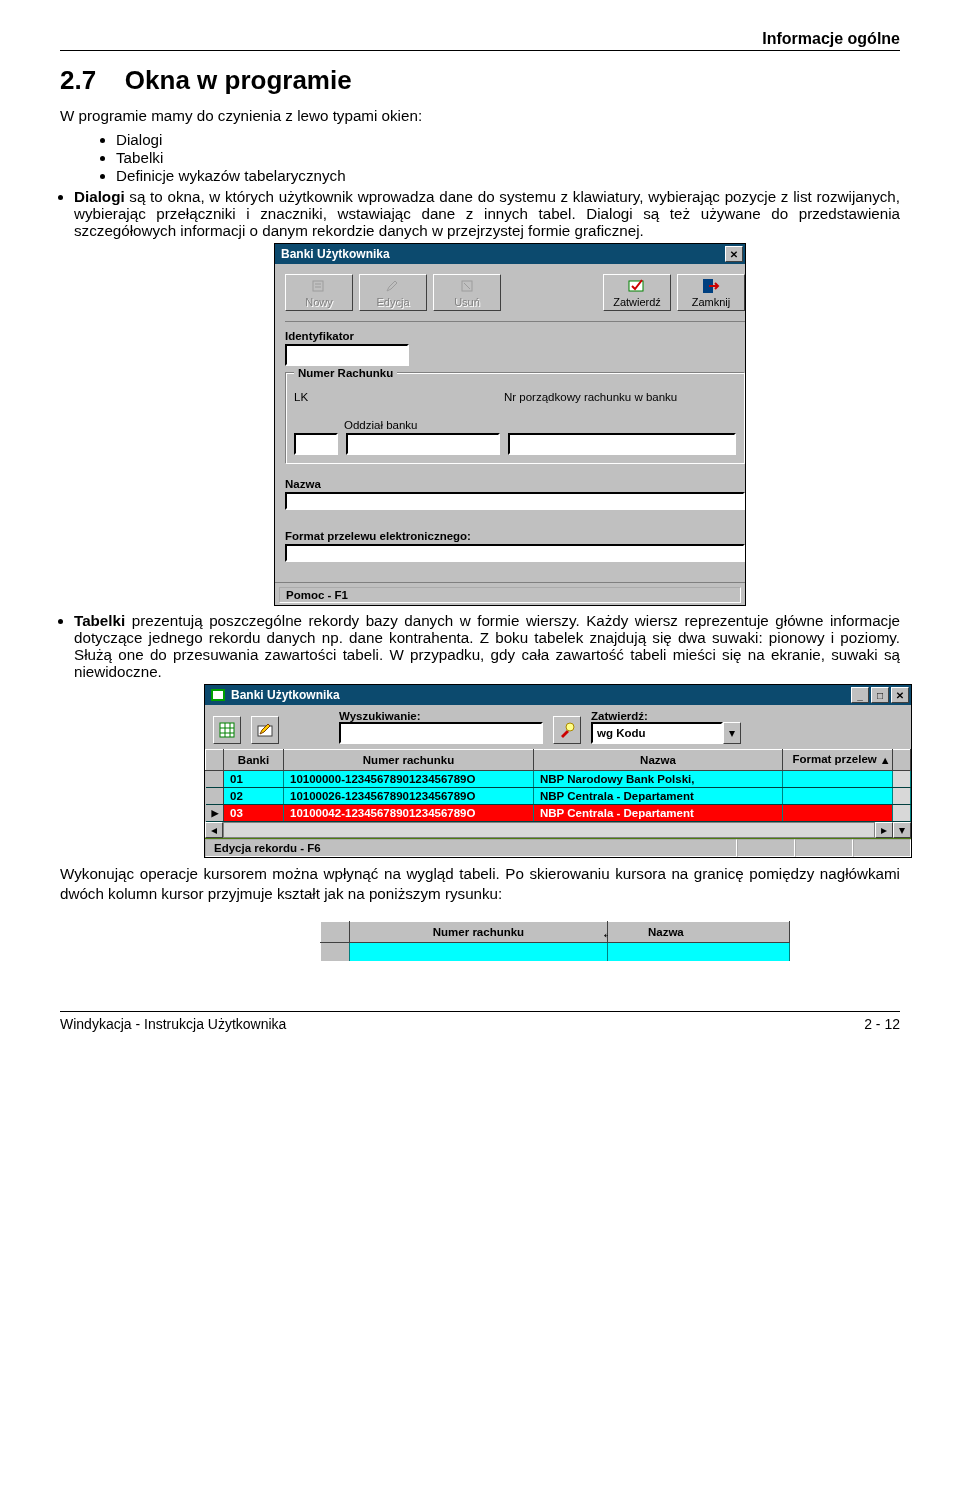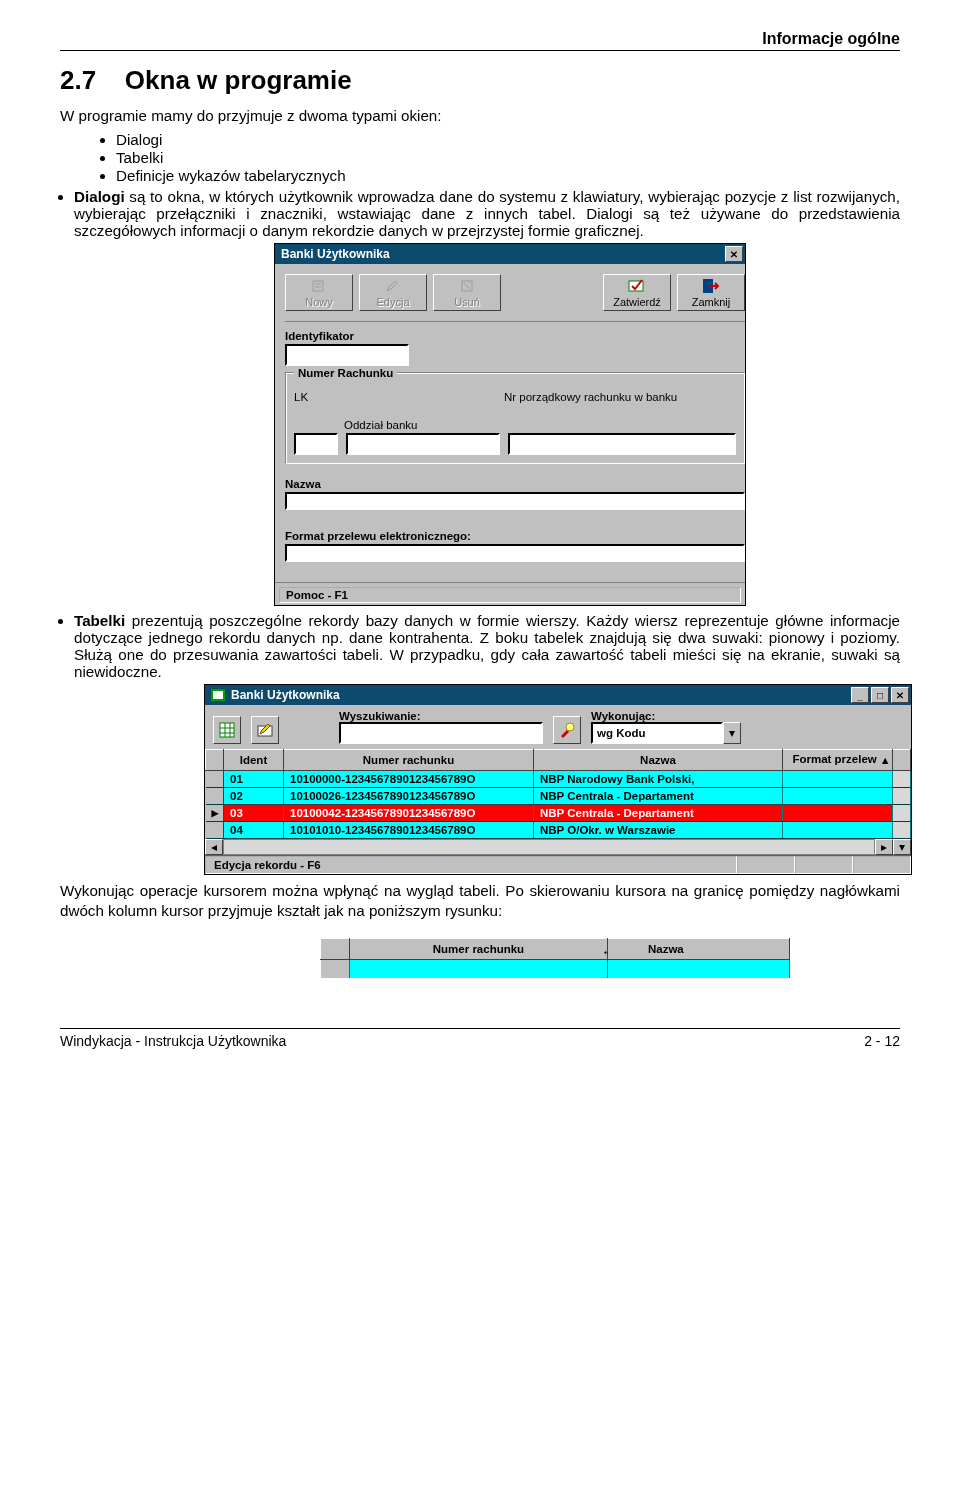--- a/index.html
+++ b/index.html
@@ -154,21 +154,21 @@
 
 <div class="page">
   <div class="header-right">Informacje ogólne</div>
   <hr class="hr-line">
 
   <h2>
     <span class="section-num">2.7</span>
     <span class="section-title">Okna w programie</span>
   </h2>
 
-  <p>W programie mamy do przyjmuje z dwoma typami okien:</p>
+  <p>W programie mamy do czynienia z lewo typami okien:</p>
 
   <ul class="bullets">
     <li>Dialogi</li>
     <li>Tabelki</li>
     <li>Definicje wykazów tabelarycznych</li>
   </ul>
 
   <ul class="bullets outer">
     <li>
       <span class="lead">Dialogi</span><span> są to okna, w których użytkownik wprowadza dane do systemu z klawiatury, wybierając pozycje z list rozwijanych, wybierając przełączniki i znaczniki, wstawiając dane z innych tabel. Dialogi są też używane do przedstawienia szczegółowych informacji o danym rekordzie danych w przejrzystej formie graficznej.</span>
@@ -314,21 +314,21 @@
             <div class="label">Wyszukiwanie:</div>
             <div class="txtinput" style="width:200px;"></div>
           </div>
           <div class="sqbtn" style="align-self:flex-end;">
             <svg width="16" height="16">
                 <path d="M2 14 L8 8 L10 10 L4 16 Z" fill="#cc0000"></path>
                 <circle cx="11" cy="5" r="4" fill="#ffff88" stroke="#aa8800"></circle>
               </svg>
           </div>
           <div>
-            <div class="label">Wykonując:</div>
+            <div class="label">Zatwierdź:</div>
             <div class="combo">
               <div class="txtinput">wg Kodu</div>
               <div class="drop">
                   <span>▾</span>
                 </div>
             </div>
           </div>
         </div>
 
         <table class="grid">
@@ -336,21 +336,21 @@
             <col style="width:18px;">
               <col style="width:60px;">
               <col style="width:250px;">
               <col>
               <col style="width:110px;">
               <col style="width:18px;">
           </colgroup>
           <tbody>
               <tr>
             <th class="marker"></th>
-            <th>Ident</th>
+            <th>Banki</th>
             <th>Numer rachunku</th>
             <th>Nazwa</th>
             <th><span>Format przelew</span><span style="float:right;">▴</span></th>
             <th class="scroll-header-end"></th>
           </tr>
           </tbody>
             <tbody id="grid-rows">
               <tr>
                 <td style="background: rgb(192, 192, 192); border-right: 1px solid rgb(64, 64, 64);"></td>
                 <td>01</td>
@@ -368,28 +368,20 @@
                 <td style="background: rgb(216, 216, 216);"></td>
               </tr>
               <tr class="selected">
                 <td style="background: rgb(192, 192, 192); border-right: 1px solid rgb(64, 64, 64); text-align: center; color: rgb(0, 0, 0); font-size: 9px;">▶</td>
                 <td>03</td>
                 <td>10100042-1234567890123456789O</td>
                 <td>NBP Centrala - Departament</td>
                 <td></td>
                 <td style="background: rgb(216, 216, 216);"></td>
               </tr>
-              <tr>
-                <td style="background: rgb(192, 192, 192); border-right: 1px solid rgb(64, 64, 64);"></td>
-                <td>04</td>
-                <td>10101010-1234567890123456789O</td>
-                <td>NBP O/Okr. w Warszawie</td>
-                <td></td>
-                <td style="background: rgb(216, 216, 216);"></td>
-              </tr>
             </tbody>
         </table>
         <div class="hscroll">
           <div class="arrow">
               <span>◂</span>
             </div>
           <div class="track"></div>
           <div class="arrow">
               <span>▸</span>
             </div>

